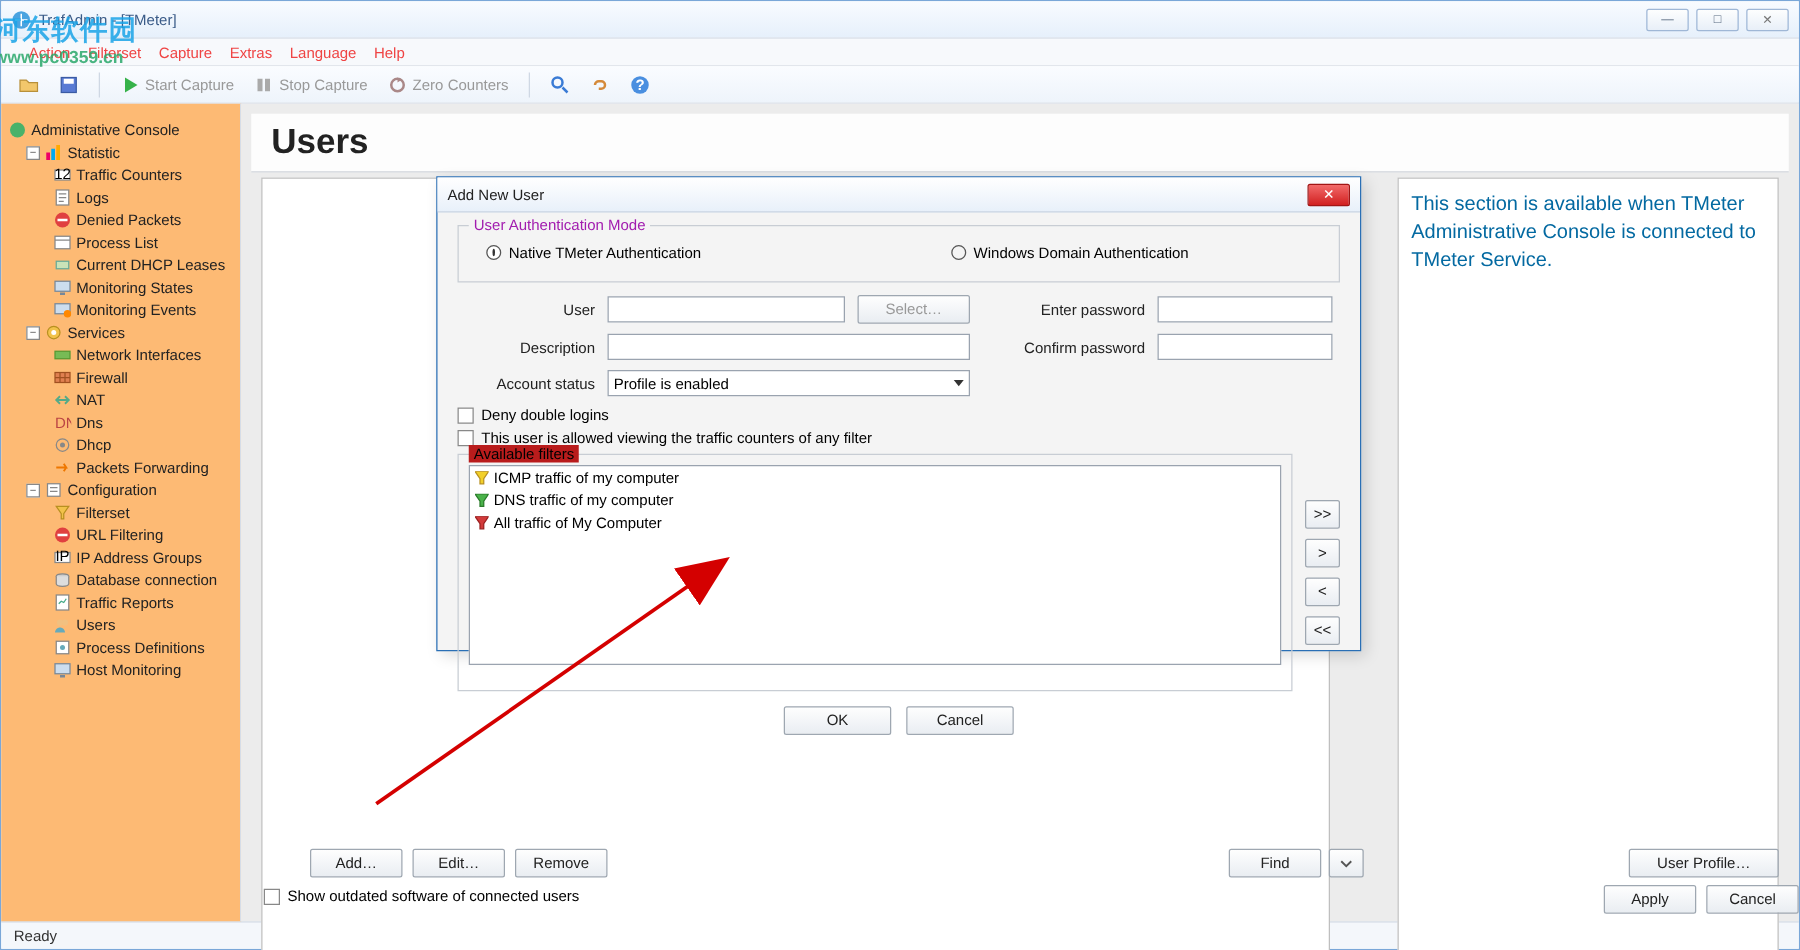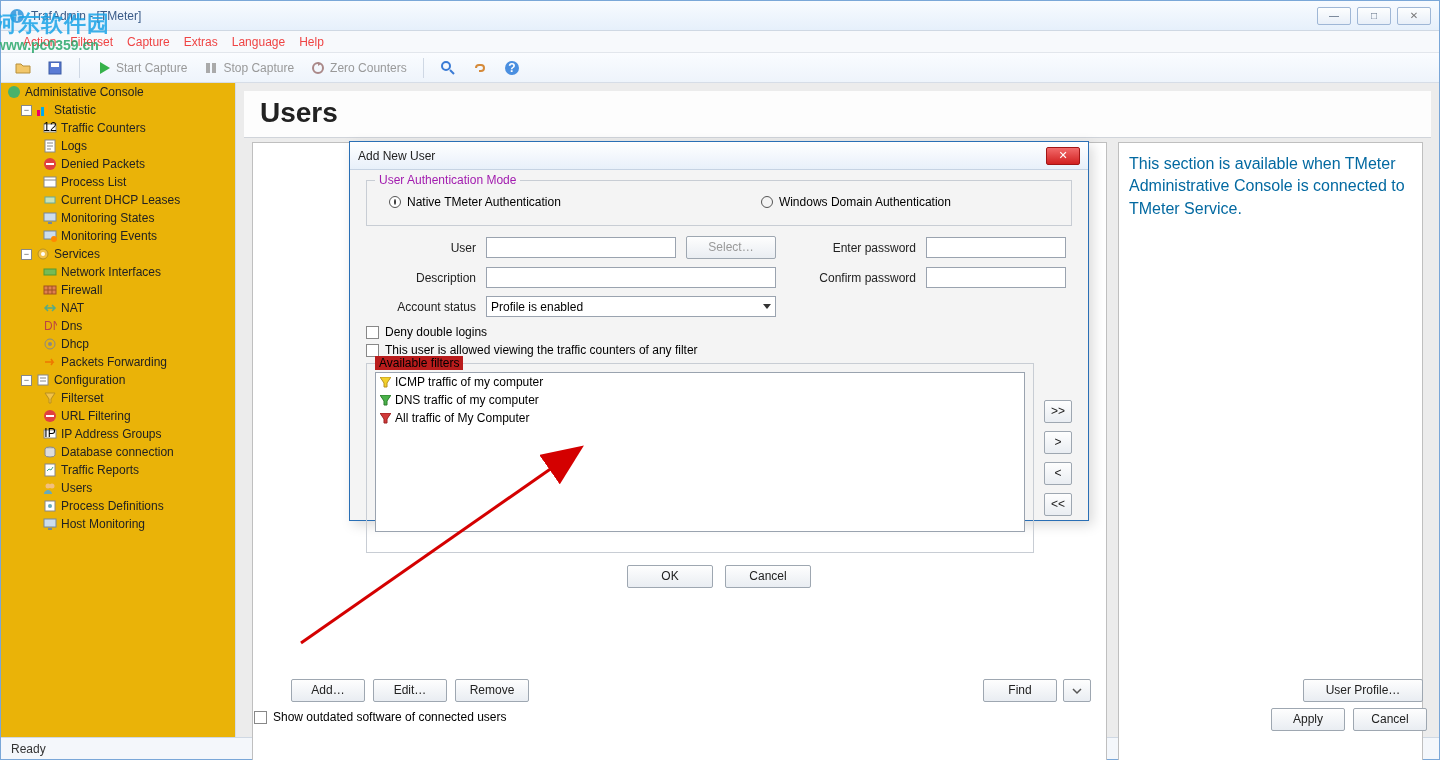--- a/index.html
+++ b/index.html
@@ -18,21 +18,21 @@
 .menubar span { cursor: default; }
 
 .toolbar { height: 30px; background: linear-gradient(#fafcff,#eef4fb); border-bottom: 1px solid #d6dde7; display: flex; align-items: center; padding: 0 8px; gap: 4px; }
 .tb-sep { width: 1px; height: 20px; background: #cfd8e4; margin: 0 6px; }
 .tb-btn { display: flex; align-items: center; gap: 4px; padding: 2px 6px; border-radius: 3px; color: #999; }
 .tb-btn.active { color: #333; }
 .tb-ico { width: 16px; height: 16px; }
 
 
 .main { display: flex; height: calc(100% - 30px - 22px - 30px - 22px); }
-.sidebar { width: 235px; border-right: 1px solid #d6dde7; background: #eab308; overflow-y: auto; padding: 0 2px; }
+.sidebar { width: 192px; border-right: 1px solid #d6dde7; background: #fdba74; overflow-y: auto; padding: 12px 2px; }
 .content { flex: 1; background: #ececec; position: relative; padding: 4px; }
 .statusbar { height: 22px; border-top: 1px solid #cfd8e3; background: #f4f7fb; display: flex; align-items: center; padding: 0 10px; font-size: 12px; color: #333; }
 .statusbar .right { margin-left: auto; border-left: 1px solid #cfd8e3; padding-left: 10px; width: 490px; }
 
 
 .tree { list-style: none; }
 .tree li { display: flex; align-items: center; padding: 2px 4px; gap: 4px; white-space: nowrap; color: #222; }
 .tree .exp { width: 11px; height: 11px; border: 1px solid #888; font-size: 9px; line-height: 9px; text-align: center; color: #555; background: #fff; }
 .tree .ico { width: 14px; height: 14px; display: inline-block; }
 .ind1 { padding-left: 18px !important; }
@@ -80,21 +80,21 @@
 
 
 .watermark { position: absolute; top: 8px; left: -6px; color: #1aa4e8; font-weight: bold; opacity: 0.85; pointer-events: none; }
 .watermark .cn { font-size: 22px; letter-spacing: 1px; }
 .watermark .url { font-size: 14px; color: #2aa86b; margin-top: -2px; }
 
 
 .arrow-svg { position: absolute; left: 260px; top: 420px; pointer-events: none; }
 
 
-.page-actions { position:absolute; right:12px; bottom:48px; display:flex; gap:8px;align-items:flex-end;}
+.page-actions { position:absolute; right:0; bottom:48px; display:flex; gap:8px;align-items:flex-end;}
 </style>
 </head>
 <body>
 
 <div class="window">
 
   <div class="watermark">
     <div class="cn">河东软件园</div>
     <div class="url">www.pc0359.cn</div>
   </div>

